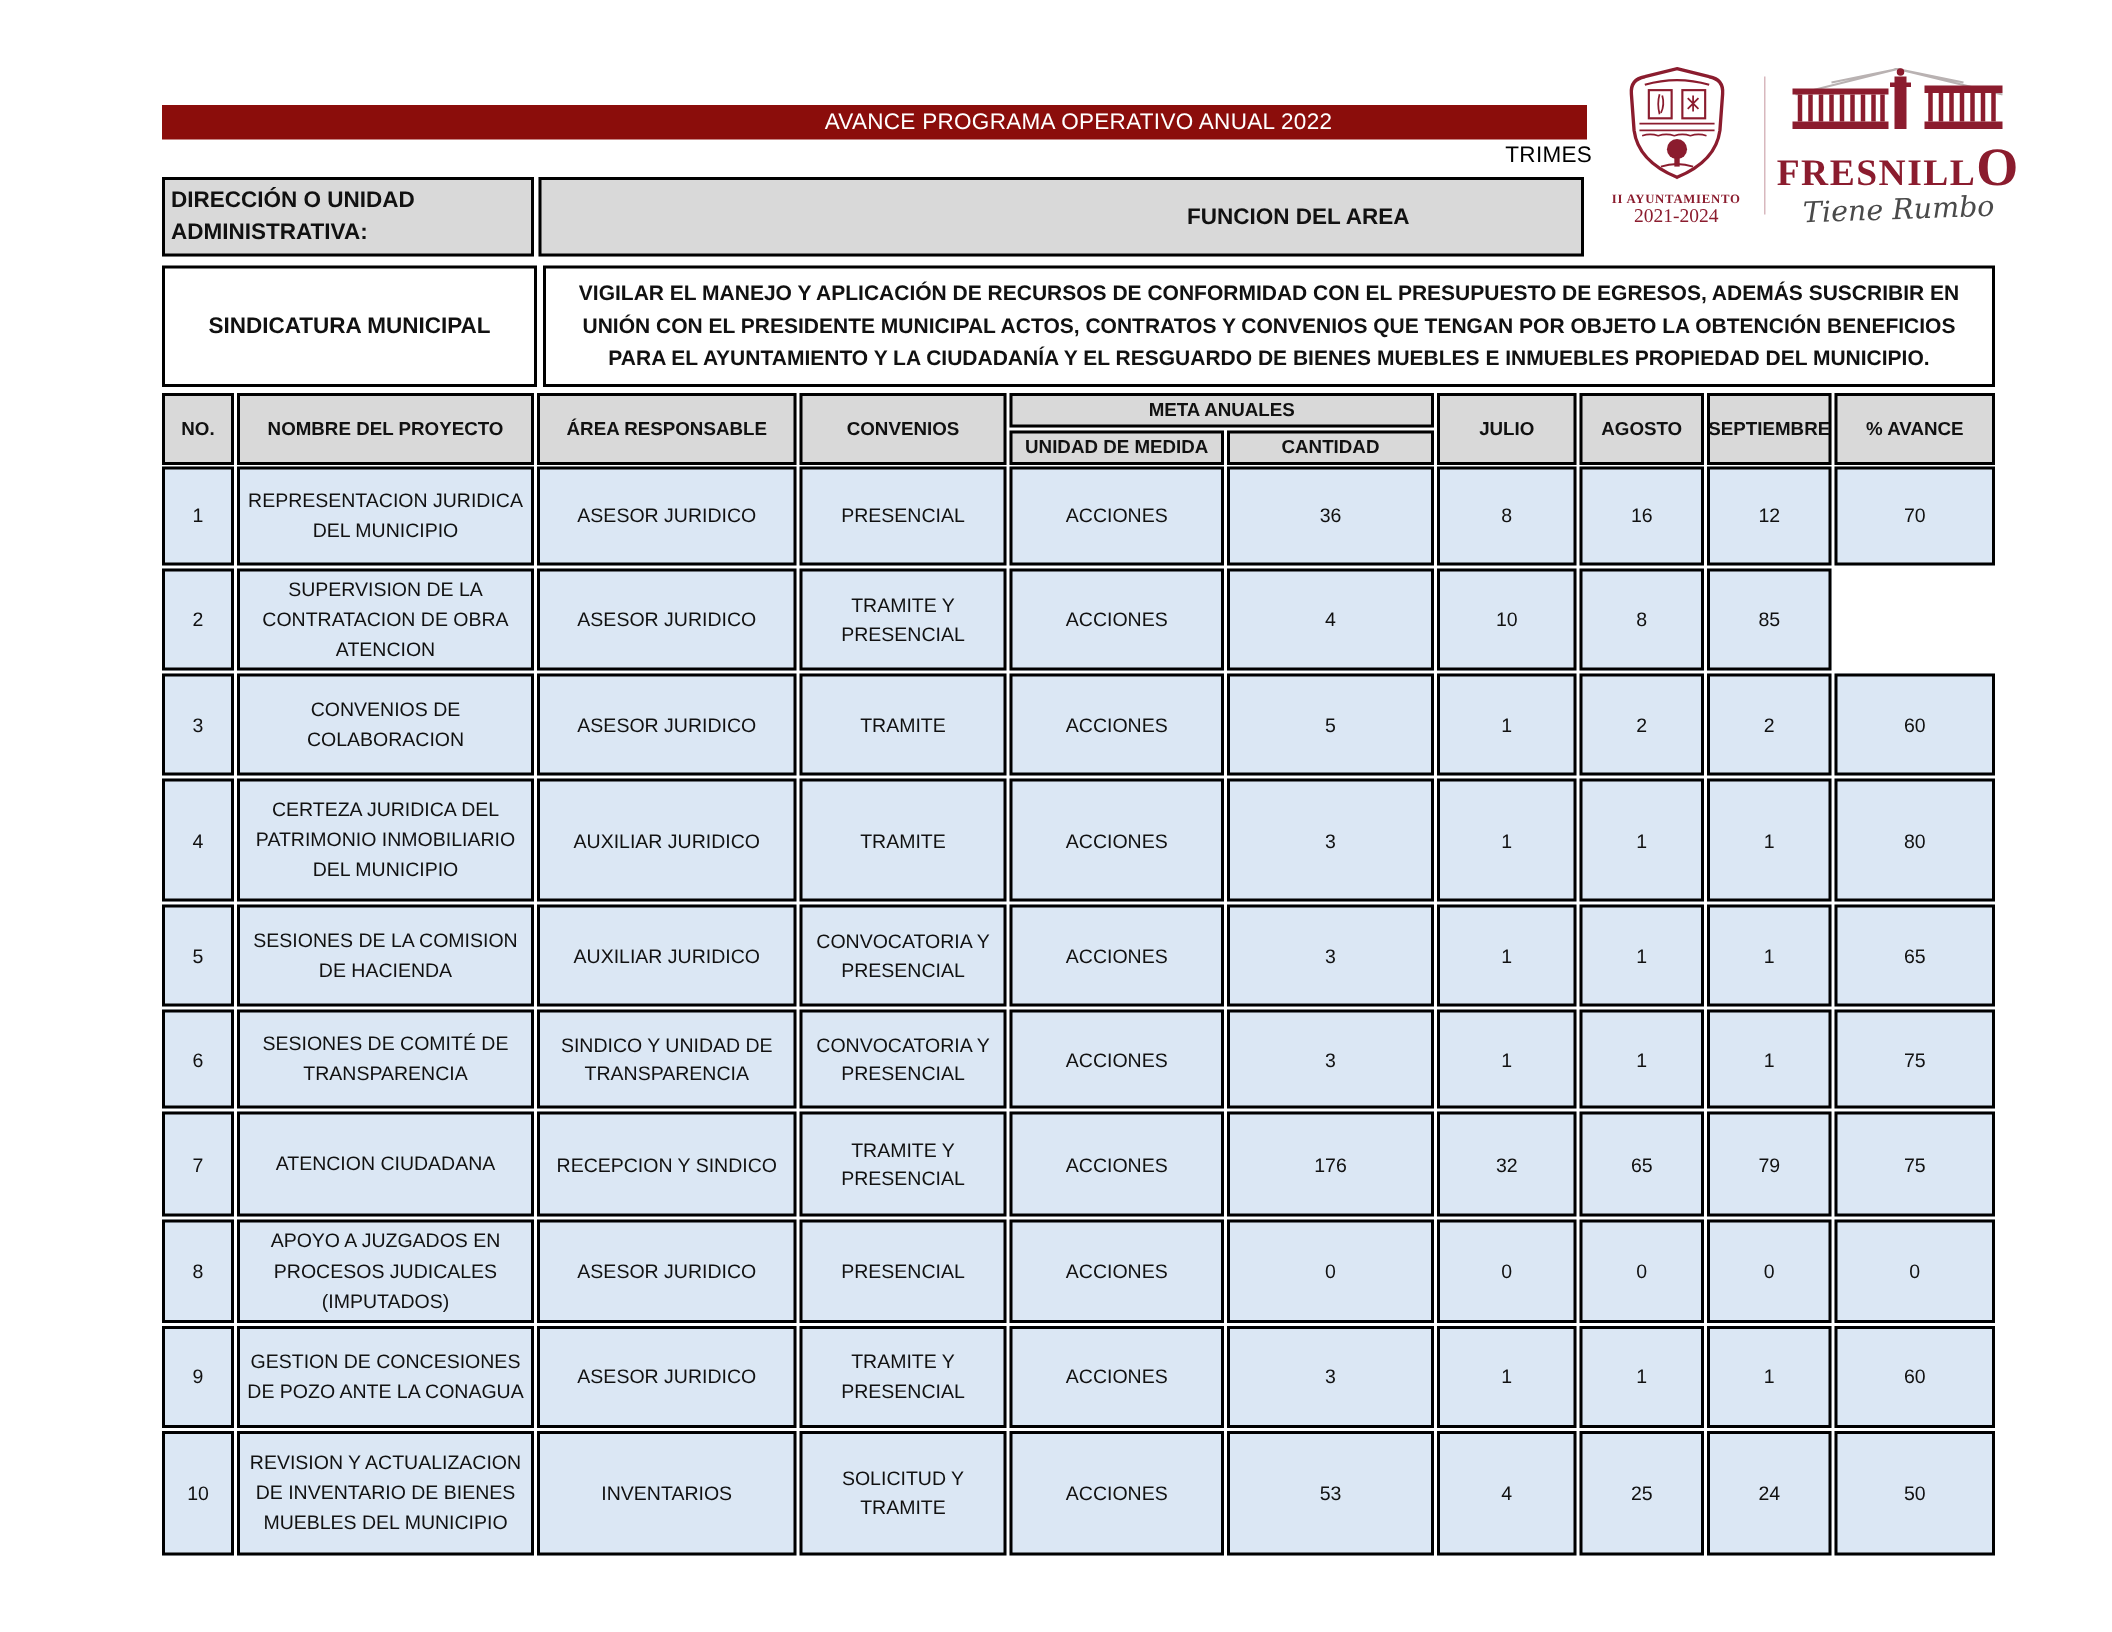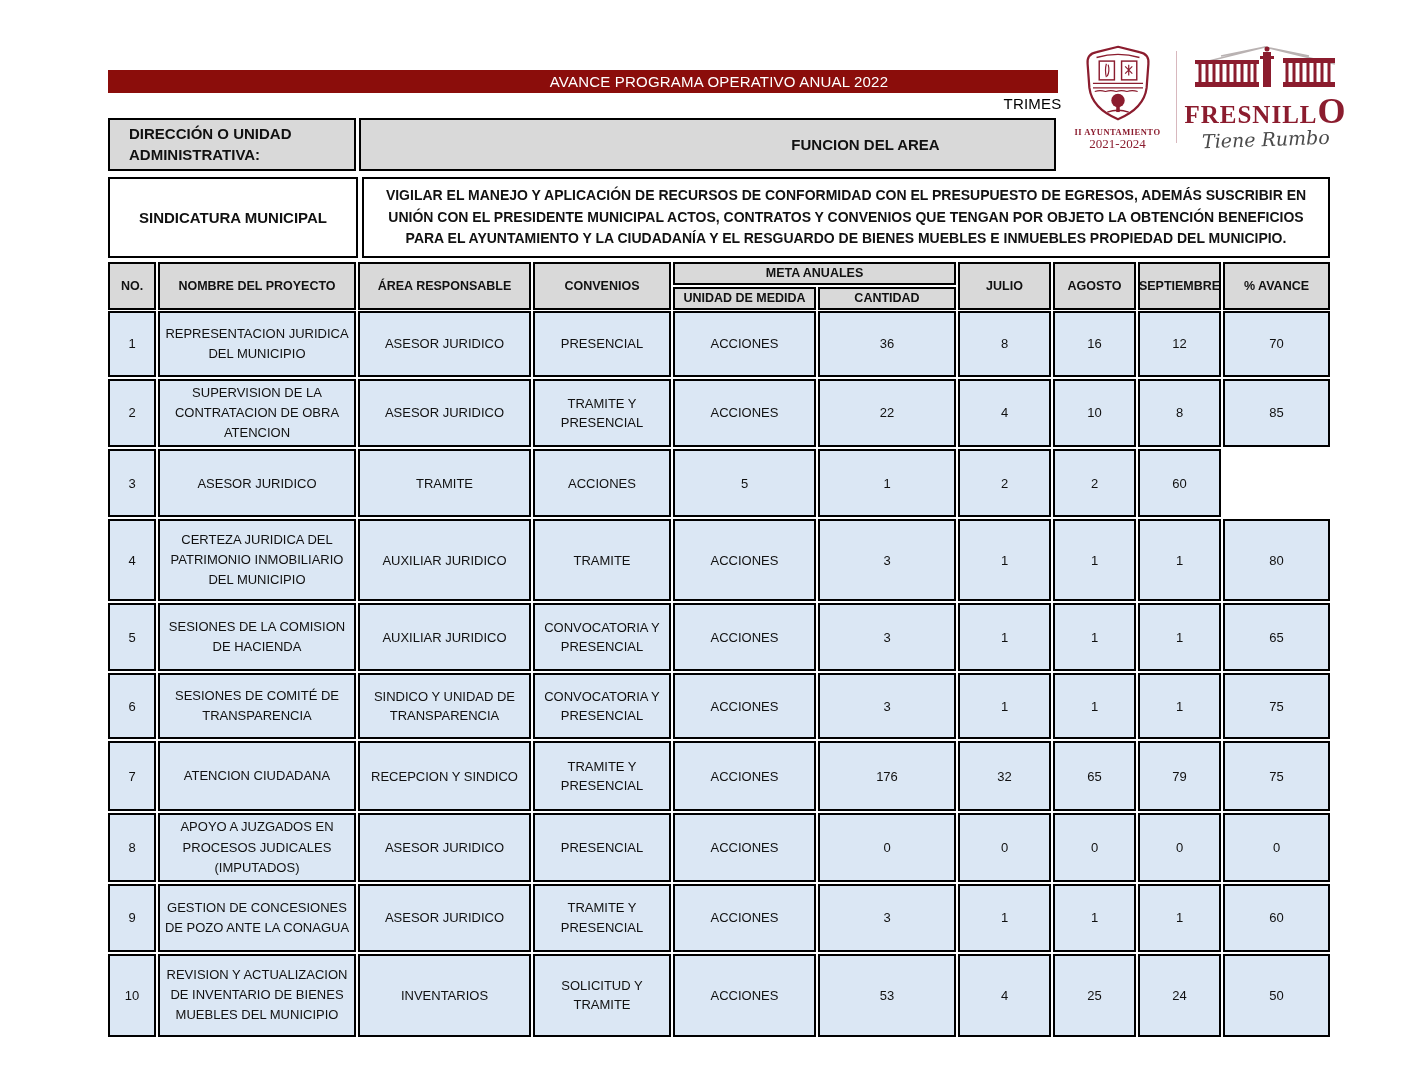--- a/index.html
+++ b/index.html
@@ -33,21 +33,21 @@
   .tagline{font-family:"DejaVu Serif",serif;font-style:italic;font-size:19px;color:#4a4a4a;
     margin-top:0px;transform:rotate(-2deg);}
 
   
   .cell{border:2px solid #000;display:flex;align-items:center;justify-content:center;
     text-align:center;box-sizing:border-box;padding:2px 4px;}
 
   
   .info-row{position:absolute;left:0;top:118px;width:948px;height:53px;display:flex;gap:3px;}
   .info-row .cell{background:var(--header_gray,#D9D9D9);font-weight:bold;font-size:15px;}
-  .cell-direccion{width:248px;justify-content:flex-start;text-align:left;padding-left:19px;line-height:1.35;}
+  .cell-direccion{width:248px;justify-content:flex-start;text-align:left;padding-left:4px;line-height:1.35;}
   .cell-funcion{flex:1;padding-left:320px;}
 
   
   .function-row{position:absolute;left:0;top:177px;width:1222px;height:81px;display:flex;gap:4px;}
   .cell-unidad{width:250px;background:#fff;font-weight:bold;font-size:15px;}
   .cell-funcion-text{flex:1;background:#fff;font-weight:bold;font-size:14px;line-height:1.55;
     padding:2px 14px;}
 
   
   :root{--cols:48px 198px 173px 138px 143px 138px 93px 83px 83px 107px;}
@@ -178,28 +178,28 @@
       <div class="cell">16</div>
       <div class="cell">12</div>
       <div class="cell">70</div>
     </div>
       <div class="trow grid-cols">
       <div class="cell">2</div>
       <div class="cell name">SUPERVISION DE LA CONTRATACION DE OBRA ATENCION</div>
       <div class="cell">ASESOR JURIDICO</div>
       <div class="cell">TRAMITE Y PRESENCIAL</div>
       <div class="cell">ACCIONES</div>
-      <div class="cell">22</div>
       <div class="cell">4</div>
       <div class="cell">10</div>
       <div class="cell">8</div>
       <div class="cell">85</div>
     </div>
       <div class="trow grid-cols">
       <div class="cell">3</div>
+      <div class="cell name">CONVENIOS DE COLABORACION</div>
       <div class="cell">ASESOR JURIDICO</div>
       <div class="cell">TRAMITE</div>
       <div class="cell">ACCIONES</div>
       <div class="cell">5</div>
       <div class="cell">1</div>
       <div class="cell">2</div>
       <div class="cell">2</div>
       <div class="cell">60</div>
     </div>
       <div class="trow grid-cols">

